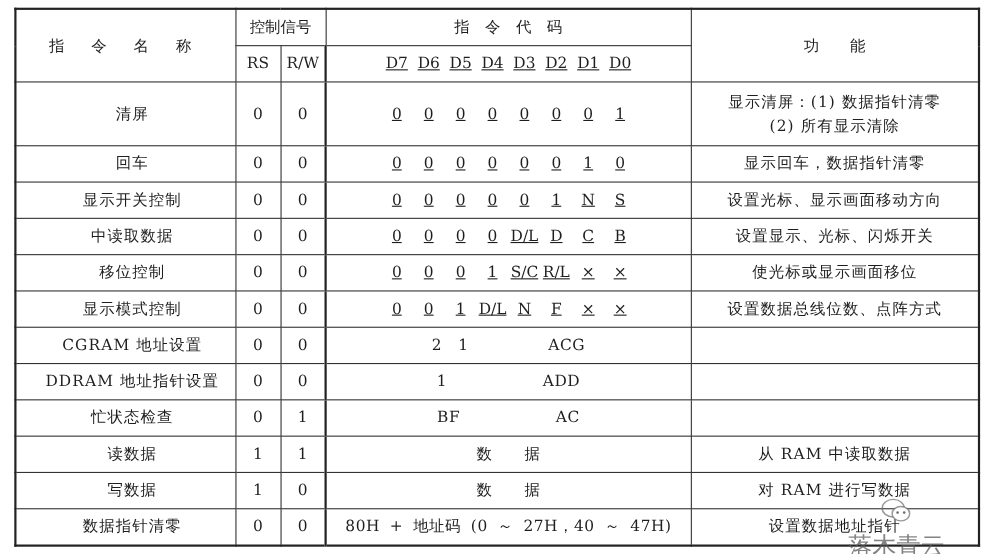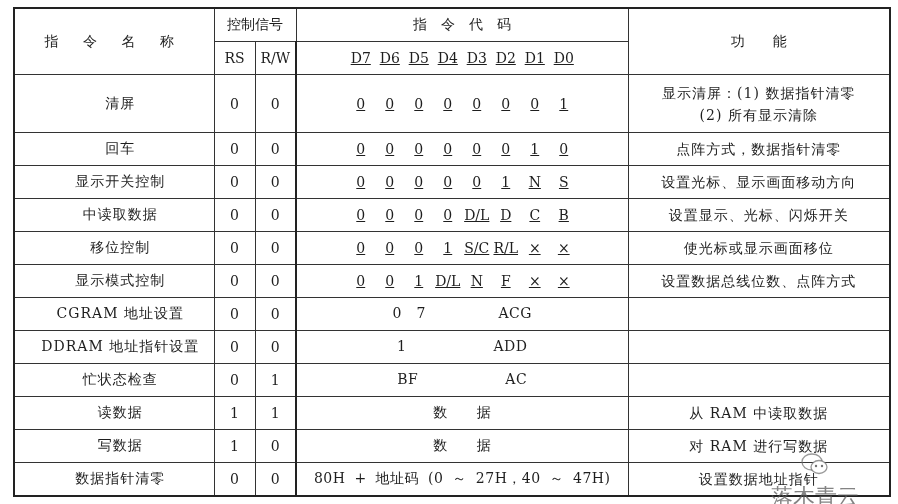--- a/index.html
+++ b/index.html
@@ -101,21 +101,21 @@
         <span>0</span>
             <span>0</span>
             <span>0</span>
             <span>0</span>
             <span>0</span>
             <span>0</span>
             <span>1</span>
             <span>0</span>
       </div>
         </td>
-      <td class="func">点阵方式，数据指针清零</td>
+      <td class="func">显示回车，数据指针清零</td>
     </tr>
 
     <tr class="r">
       <td class="name">显示开关控制</td>
       <td>0</td>
       <td class="rs-col">0</td>
       <td>
           <div class="bits">
         <span>0</span>
             <span>0</span>
@@ -184,21 +184,21 @@
             <span>×</span>
       </div>
         </td>
       <td class="func">设置数据总线位数、点阵方式</td>
     </tr>
 
     <tr class="r">
       <td class="name">CGRAM 地址设置</td>
       <td>0</td>
       <td class="rs-col">0</td>
-      <td class="code">0　7　　　　　ACG</td>
+      <td class="code">2　1　　　　　ACG</td>
       <td class="func"></td>
     </tr>
 
     <tr class="r">
       <td class="name">DDRAM 地址指针设置</td>
       <td>0</td>
       <td class="rs-col">0</td>
       <td class="code">1　　　　　　ADD</td>
       <td class="func"></td>
     </tr>

